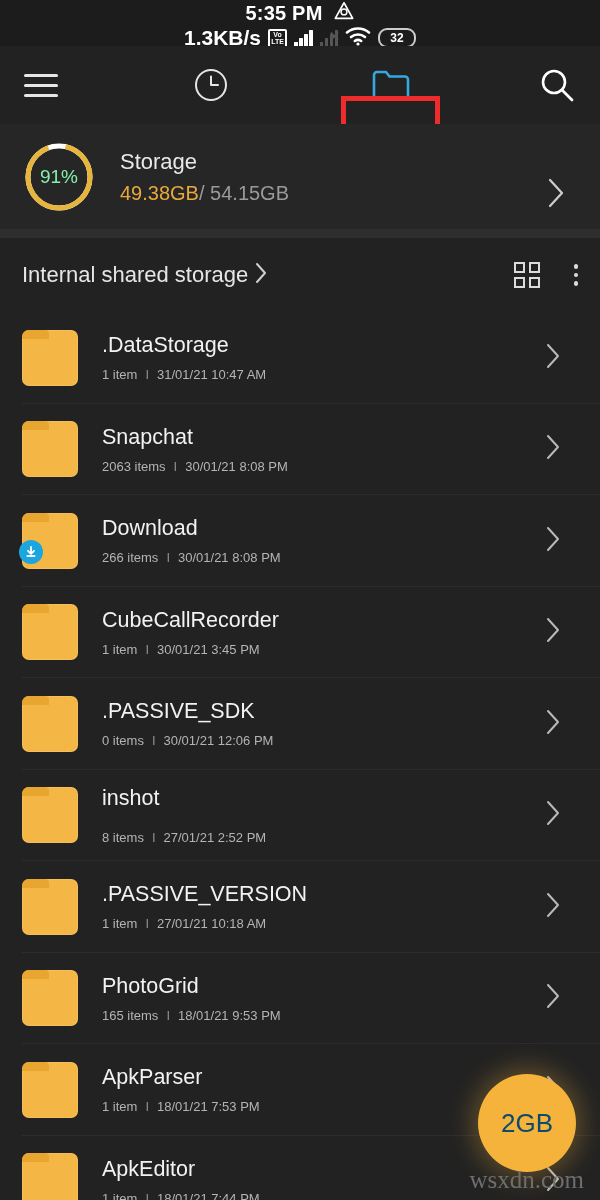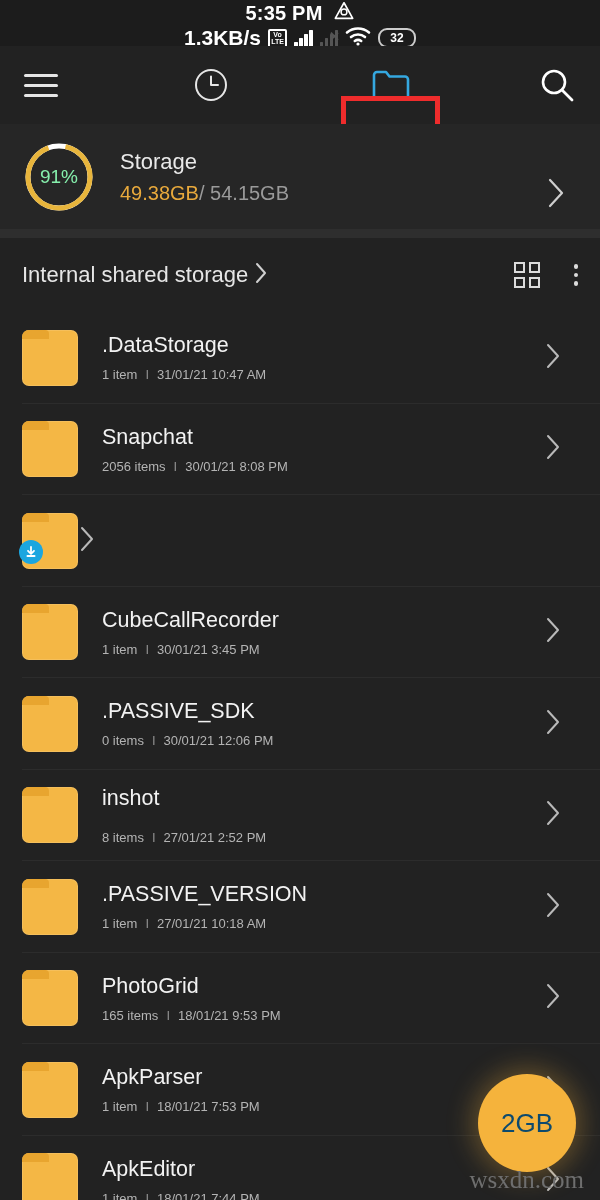--- a/index.html
+++ b/index.html
@@ -283,40 +283,44 @@
           </svg>
     </span>
       </div>
       <div class="row">
     <span class="folder">
       <span class="body"></span>
           <span class="tab"></span>
     </span>
     <span class="rtext">
       <span class="rname" style="display: block;">Snapchat</span>
-      <span class="rmeta" style="display: block;"><span>2056 items</span><span class="sep">I</span><span>30/01/21 8:08 PM</span></span>
+      <span class="rmeta" style="display: block;"><span>2063 items</span><span class="sep">I</span><span>30/01/21 8:08 PM</span></span>
     </span>
     <span class="chev-sm">
       <svg width="18" height="28" viewBox="0 0 18 28">
             <path d="M4 3 L14 14 L4 25" fill="none" stroke="#b9b9b9" stroke-width="2" stroke-linecap="round" stroke-linejoin="round"></path>
           </svg>
     </span>
       </div>
       <div class="row">
     <span class="folder">
       <span class="body"></span>
           <span class="tab"></span>
           <span class="dlbadge">
         <svg width="14" height="14" viewBox="0 0 14 14">
               <path d="M7 2 V8" stroke="#fff" stroke-width="1.8" stroke-linecap="round"></path>
               <path d="M4 5.8 L7 8.8 L10 5.8" fill="none" stroke="#fff" stroke-width="1.8" stroke-linecap="round" stroke-linejoin="round"></path>
               <path d="M3.4 11 H10.6" stroke="#fff" stroke-width="1.8" stroke-linecap="round"></path>
             </svg>
       </span>
     </span>
+    <span class="rtext">
+      <span class="rname" style="display: block;">Download</span>
+      <span class="rmeta" style="display: block;"><span>266 items</span><span class="sep">I</span><span>30/01/21 8:08 PM</span></span>
+    </span>
     <span class="chev-sm">
       <svg width="18" height="28" viewBox="0 0 18 28">
             <path d="M4 3 L14 14 L4 25" fill="none" stroke="#b9b9b9" stroke-width="2" stroke-linecap="round" stroke-linejoin="round"></path>
           </svg>
     </span>
       </div>
       <div class="row">
     <span class="folder">
       <span class="body"></span>
           <span class="tab"></span>

